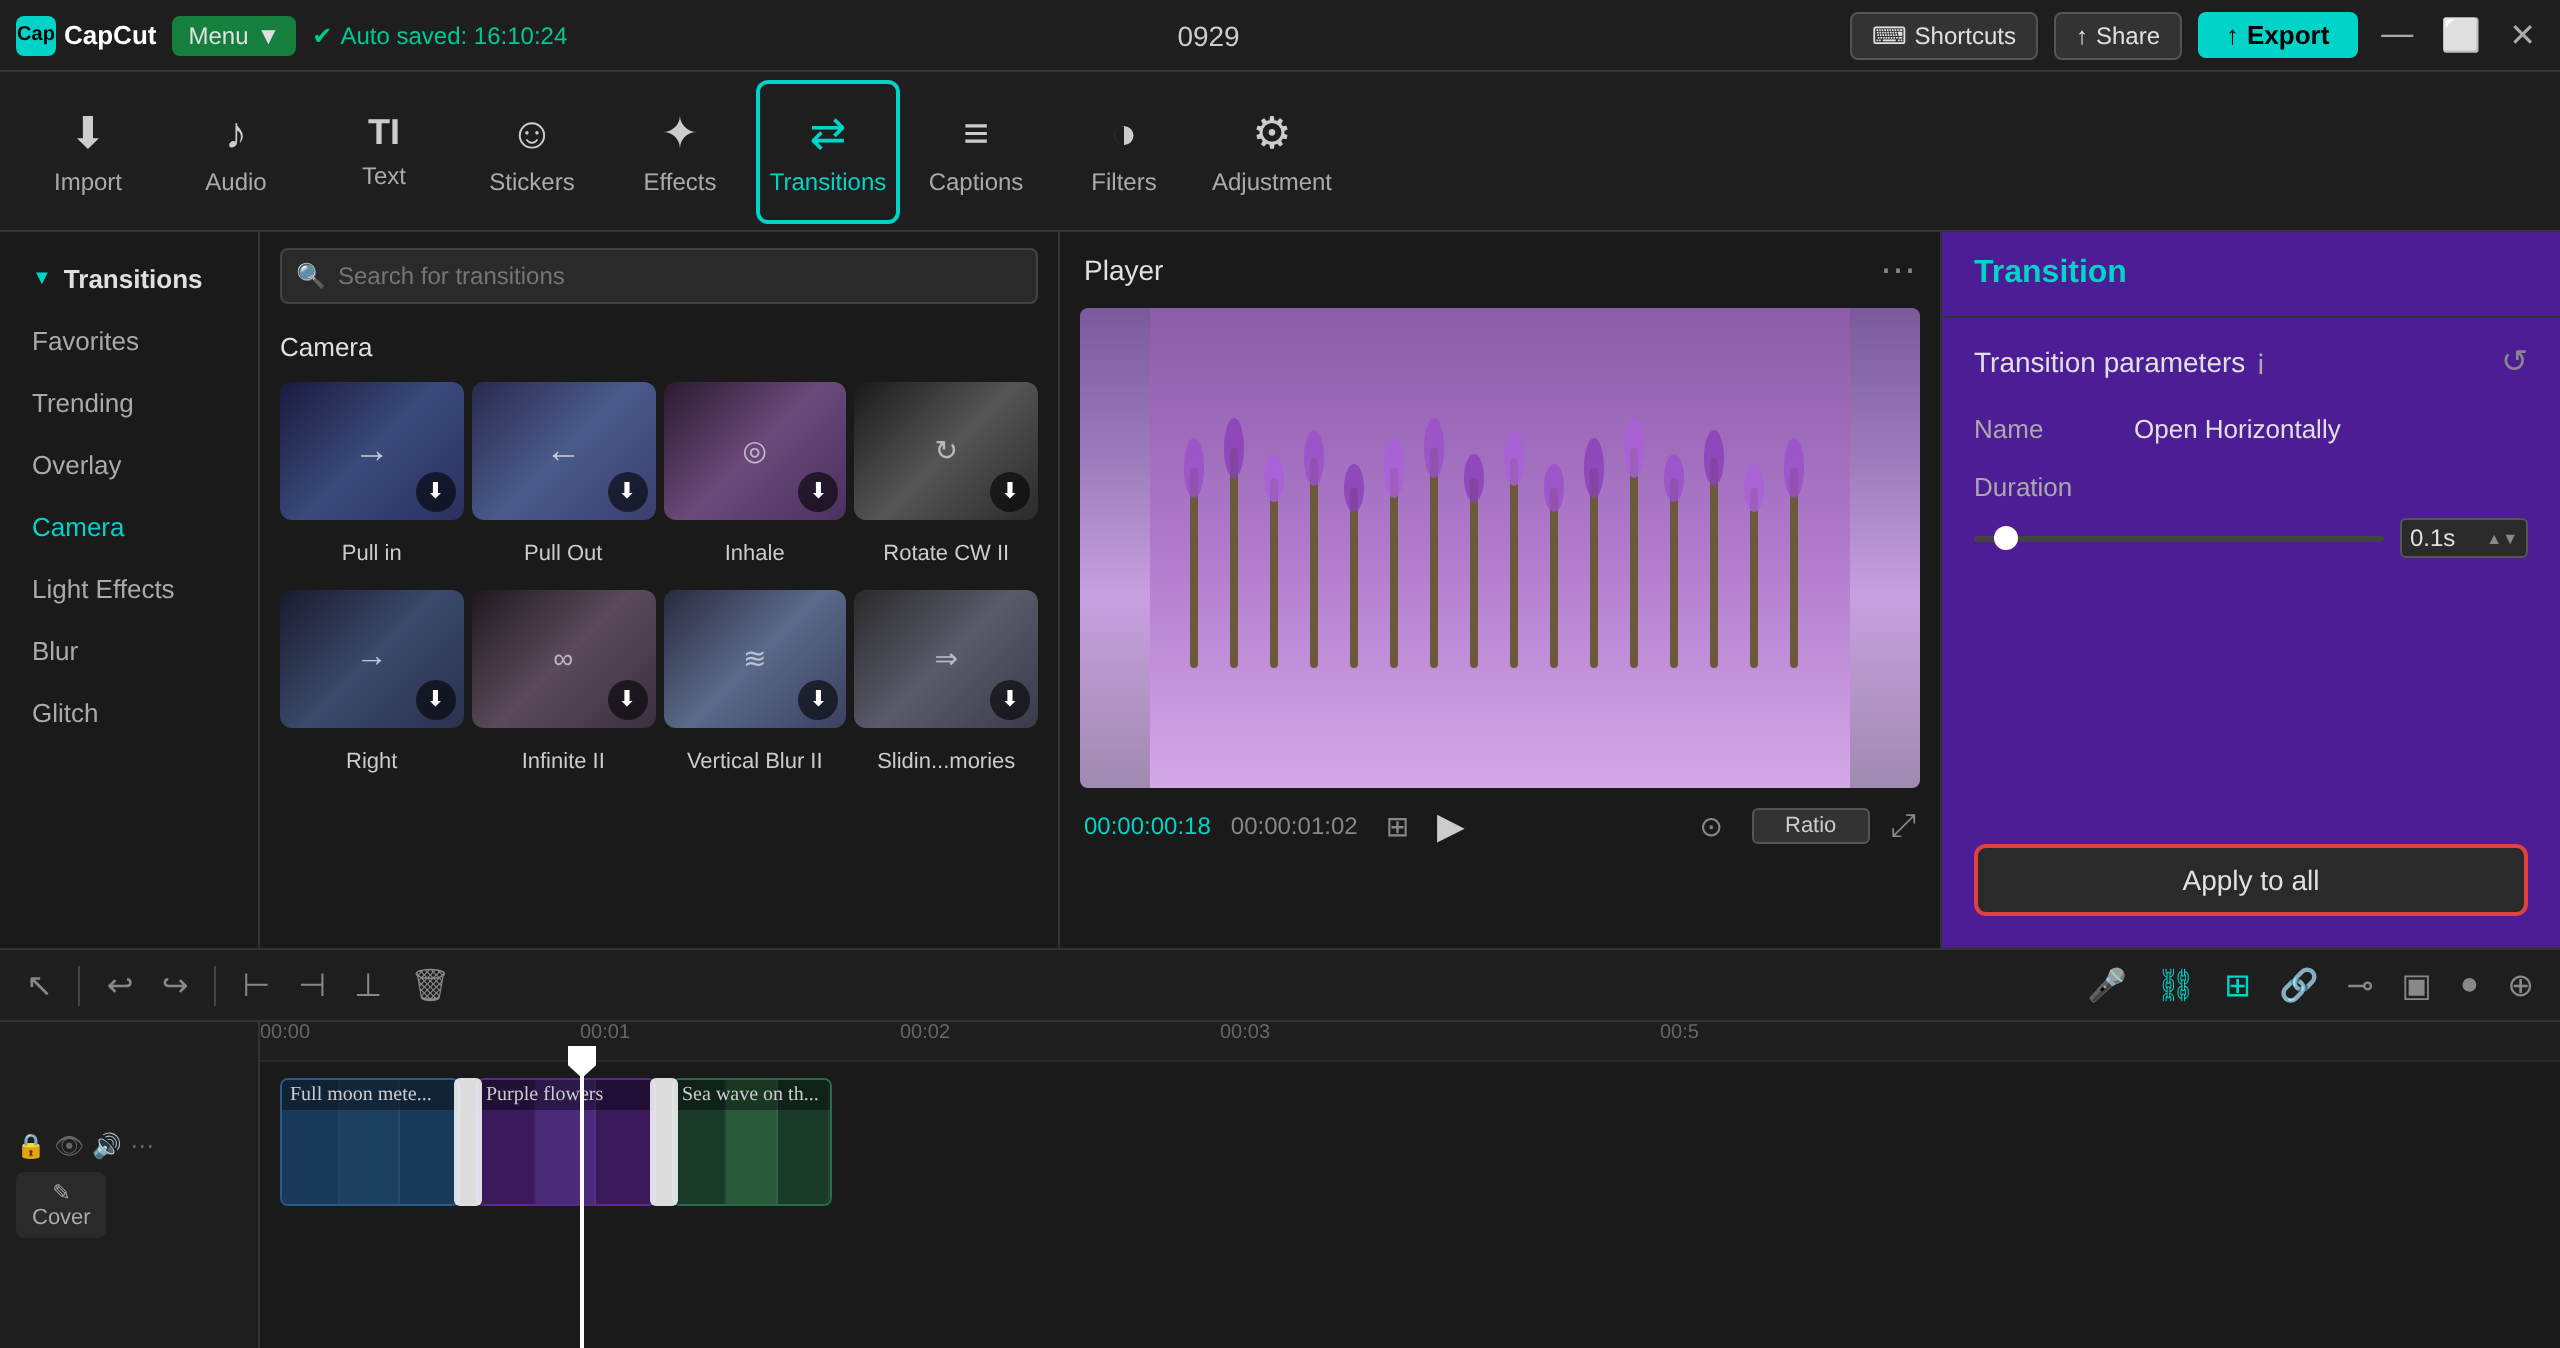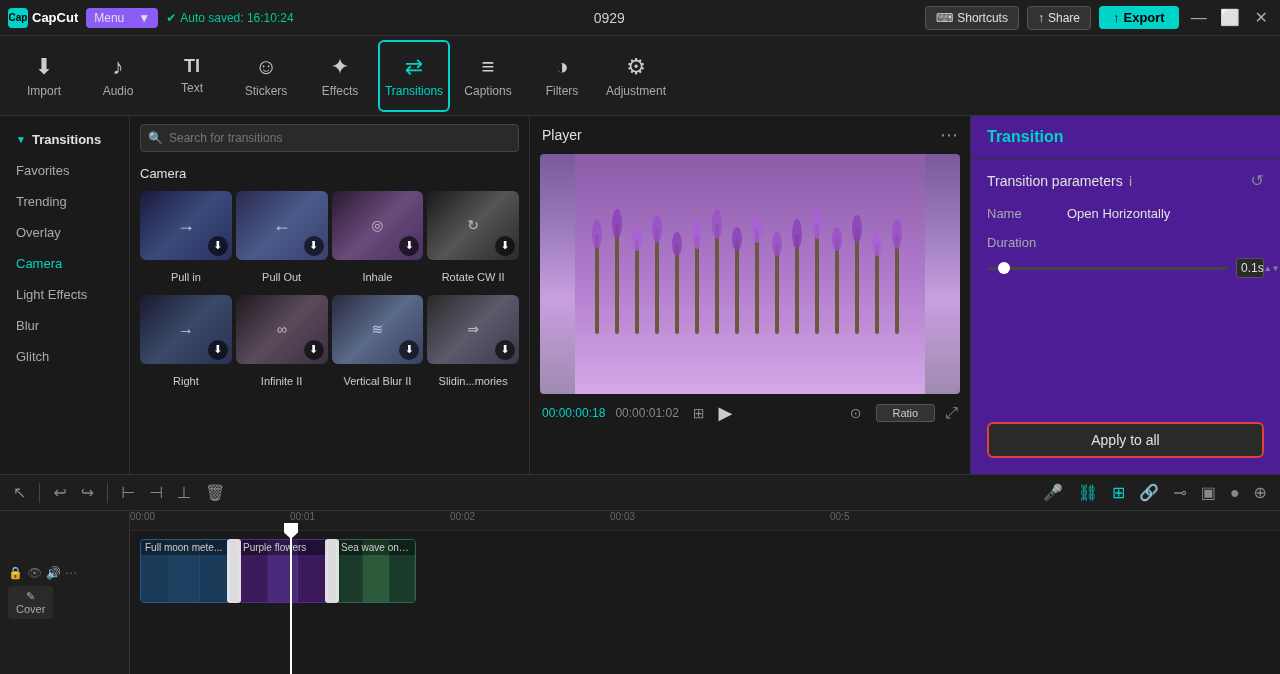--- a/index.html
+++ b/index.html
@@ -2,21 +2,21 @@
 <html><head>
   <meta charset="utf-8">
   <style>
     * { margin: 0; padding: 0; box-sizing: border-box; }
     body { width: 1280px; height: 674px; background: #1a1a1a; color: #e0e0e0; font-family: 'Segoe UI', Arial, sans-serif; font-size: 13px; overflow: hidden; display: flex; flex-direction: column; }
 
     
     .top-bar { height: 36px; background: #1e1e1e; display: flex; align-items: center; padding: 0 8px; gap: 8px; border-bottom: 1px solid #333; flex-shrink: 0; }
     .logo { display: flex; align-items: center; gap: 4px; color: #fff; font-size: 13px; font-weight: 600; }
     .logo-icon { width: 20px; height: 20px; background: #00d4c8; border-radius: 4px; display: flex; align-items: center; justify-content: center; font-size: 10px; color: #000; font-weight: 900; }
-    .menu-btn { background: #8b5cf6; border: none; color: #e0e0e0; padding: 3px 8px; border-radius: 4px; cursor: pointer; font-size: 12px; display: flex; align-items: center; gap: 14px; }
+    .menu-btn { background: #15803d; border: none; color: #e0e0e0; padding: 3px 8px; border-radius: 4px; cursor: pointer; font-size: 12px; display: flex; align-items: center; gap: 4px; }
     .auto-saved { color: #00c896; font-size: 12px; display: flex; align-items: center; gap: 4px; }
     .check-icon { color: #00c896; }
     .title-center { flex: 1; text-align: center; font-size: 14px; color: #ccc; }
     .top-right { display: flex; align-items: center; gap: 8px; }
     .shortcuts-btn, .share-btn { background: #333; border: 1px solid #555; color: #e0e0e0; padding: 4px 10px; border-radius: 4px; cursor: pointer; font-size: 12px; display: flex; align-items: center; gap: 4px; }
     .export-btn { background: #00d4c8; border: none; color: #000; padding: 4px 14px; border-radius: 4px; cursor: pointer; font-size: 13px; font-weight: 600; display: flex; align-items: center; gap: 4px; }
     .window-controls { display: flex; gap: 6px; align-items: center; }
     .win-btn { background: none; border: none; color: #aaa; cursor: pointer; font-size: 16px; padding: 0 4px; }
 
     
@@ -85,21 +85,21 @@
     .params-info { color: #aaa; font-size: 14px; cursor: pointer; }
     .reset-btn { background: none; border: none; color: #888; cursor: pointer; font-size: 16px; }
     .param-row { display: flex; align-items: center; margin-bottom: 14px; }
     .param-label { width: 80px; font-size: 13px; color: #aaa; }
     .param-value { font-size: 13px; color: #e0e0e0; }
     .duration-row { display: flex; flex-direction: column; gap: 8px; margin-bottom: 8px; }
     .duration-label { font-size: 13px; color: #aaa; }
     .duration-slider-wrap { display: flex; align-items: center; gap: 8px; }
     .duration-slider { flex: 1; -webkit-appearance: none; height: 3px; background: #444; border-radius: 2px; outline: none; cursor: pointer; }
     .duration-slider::-webkit-slider-thumb { -webkit-appearance: none; width: 12px; height: 12px; border-radius: 50%; background: #fff; cursor: pointer; }
-    .duration-input { background: #2a2a2a; border: 1px solid #555; color: #e0e0e0; width: 28px; padding: 2px 4px; border-radius: 3px; font-size: 12px; display: flex; align-items: center; justify-content: space-between; }
+    .duration-input { background: #2a2a2a; border: 1px solid #555; color: #e0e0e0; width: 64px; padding: 2px 4px; border-radius: 3px; font-size: 12px; display: flex; align-items: center; justify-content: space-between; }
     .apply-all-btn { margin: auto 16px 16px 16px; background: #2a2a2a; border: 2px solid #e04040; color: #e0e0e0; padding: 8px 20px; border-radius: 6px; cursor: pointer; font-size: 14px; font-weight: 500; display: block; width: calc(100% - 32px); }
 
     
     .timeline-area { height: 200px; background: #1a1a1a; border-top: 1px solid #333; display: flex; flex-direction: column; flex-shrink: 0; }
     .timeline-toolbar { height: 36px; background: #1e1e1e; display: flex; align-items: center; padding: 0 8px; gap: 4px; border-bottom: 1px solid #333; }
     .tl-btn { background: none; border: none; color: #888; cursor: pointer; font-size: 16px; padding: 3px 5px; border-radius: 3px; }
     .tl-separator { width: 1px; height: 20px; background: #444; margin: 0 4px; }
     .tl-right { margin-left: auto; display: flex; gap: 4px; }
     .tl-icon-btn { background: none; border: none; color: #888; cursor: pointer; font-size: 16px; padding: 3px 5px; border-radius: 3px; }
     .tl-icon-btn.active { color: #00d4c8; }
@@ -108,21 +108,21 @@
     .track-controls { display: flex; align-items: center; gap: 4px; }
     .track-ctrl-btn { background: none; border: none; color: #666; cursor: pointer; font-size: 12px; }
     .cover-btn { background: #2a2a2a; border: none; color: #aaa; padding: 4px 8px; border-radius: 4px; cursor: pointer; font-size: 11px; display: flex; flex-direction: column; align-items: center; }
     .timeline-tracks-right { flex: 1; background: #1a1a1a; position: relative; overflow: hidden; }
     .playhead { position: absolute; top: 0; left: 160px; width: 2px; height: 100%; background: #fff; z-index: 10; }
     .playhead-top { position: absolute; top: -8px; left: -6px; width: 14px; height: 16px; background: #fff; clip-path: polygon(0 0, 100% 0, 100% 60%, 50% 100%, 0 60%); }
     .track-clip { position: absolute; height: 64px; top: 8px; border-radius: 4px; overflow: hidden; display: flex; cursor: pointer; }
     .clip-1 { left: 10px; width: 90px; background: #1a3a5a; border: 1px solid #2a5a8a; }
     .clip-2 { left: 100px; width: 90px; background: #2a1a4a; border: 1px solid #5a2a8a; }
     .clip-3 { left: 190px; width: 80px; background: #1a3a2a; border: 1px solid #2a6a4a; }
-    .clip-title { font-size: 10px; color: #ccc; padding: 2px 4px; position: absolute; top: 0; left: 0; right: 0; background: rgba(0,0,0,0.4); white-space: nowrap; overflow: hidden; text-overflow: ellipsis; }
+    .clip-title { font-size: 10px; color: #ccc; padding: 2px 4px; position: absolute; top: 0; left: 0; right: 0; background: rgba(0,0,0,0.4); white-space: nowrap; overflow: hidden; text-overflow: ellipsis; font-family: Liberation Serif, serif; }
     .clip-frames { display: flex; width: 100%; height: 100%; }
     .clip-frame { flex: 1; min-width: 20px; border-right: 1px solid rgba(255,255,255,0.05); }
   </style>
 </head>
 <body>
 
 <div class="top-bar">
   <div class="logo">
     <div class="logo-icon">Cap</div>
     <span>CapCut</span>

